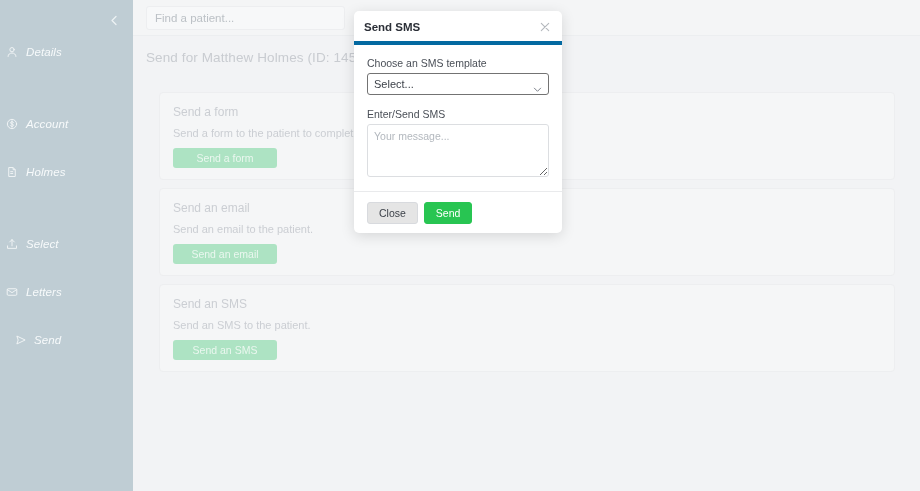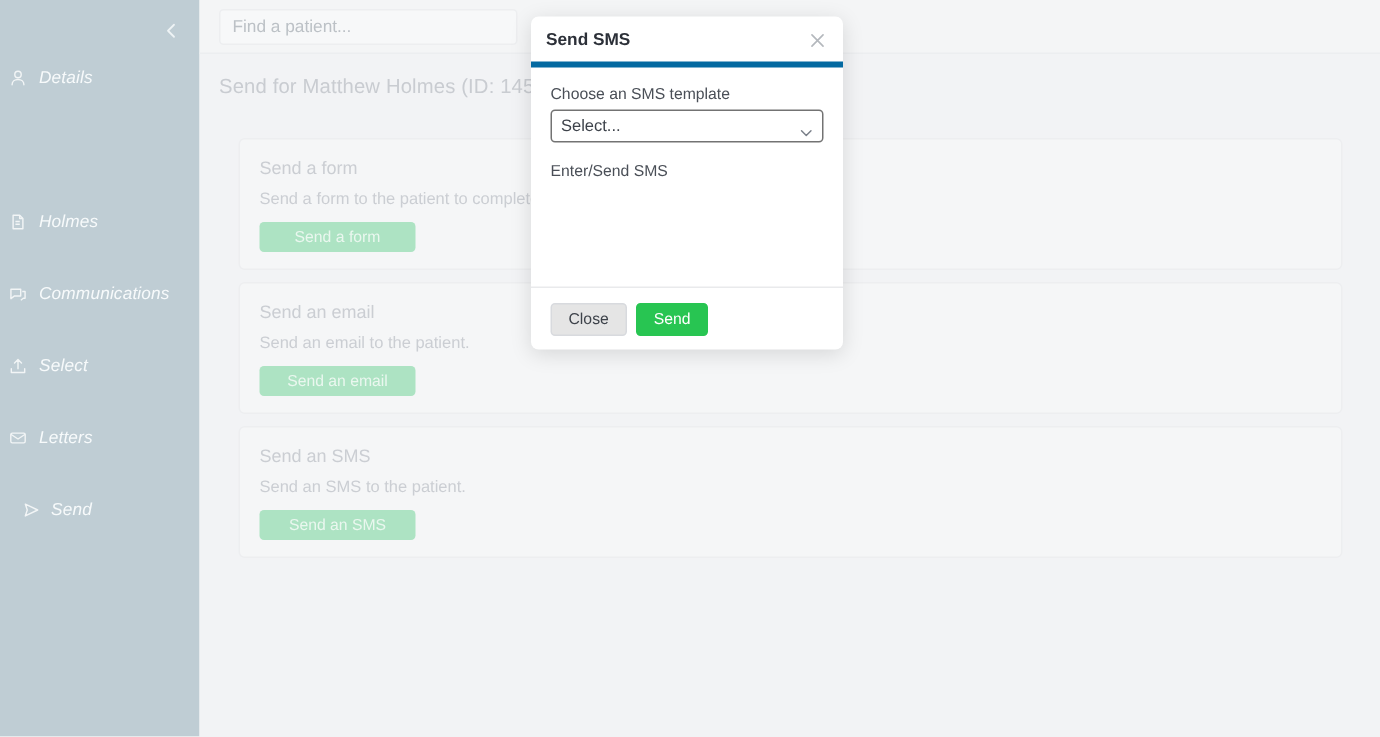--- a/index.html
+++ b/index.html
@@ -233,42 +233,42 @@
             <circle cx="7" cy="4.3" r="2.5"></circle>
               <path d="M2.4 12.2c0-2.5 2.1-4 4.6-4s4.6 1.5 4.6 4"></path>
           </svg>
         </span>
         <span class="nav-label">Details</span>
       </div>
       <div class="nav-spacer"></div>
 
       <div class="nav-spacer"></div>
 
+      <div class="nav-item">
+        <span class="nav-icon">
+          <svg width="12" height="12" viewBox="0 0 14 14" fill="none" stroke="currentColor" stroke-width="1.1" stroke-linecap="round">
+            <circle cx="7" cy="7" r="5.4"></circle>
+              <path d="M8.7 5.1c-.4-.5-1-.8-1.7-.8-1 0-1.7.5-1.7 1.3 0 1.9 3.5.9 3.5 2.8 0 .9-.8 1.4-1.8 1.4-.8 0-1.4-.3-1.8-.9M7 3.2v7.6"></path>
+          </svg>
+        </span>
+        <span class="nav-label">Account</span>
+      </div>
       <div class="nav-spacer"></div>
 
       <div class="nav-item">
         <span class="nav-icon">
           <svg width="12" height="12" viewBox="0 0 14 14" fill="none" stroke="currentColor" stroke-width="1.1" stroke-linejoin="round">
             <path d="M3.2 1.8h5.1l2.5 2.5v7.9H3.2z"></path>
               <path d="M8.3 1.8v2.5h2.5M5 6.6h3.4M5 8.8h3.4"></path>
           </svg>
         </span>
         <span class="nav-label">Holmes</span>
       </div>
       <div class="nav-spacer"></div>
 
-      <div class="nav-item">
-        <span class="nav-icon">
-          <svg width="12" height="12" viewBox="0 0 14 14" fill="none" stroke="currentColor" stroke-width="1.1" stroke-linejoin="round">
-            <path d="M1.5 3.3h7.6v5.2H4.3L1.5 10.6z"></path>
-              <path d="M10.3 5.1h2.2v5.2h-1.4l-1.9 1.6"></path>
-          </svg>
-        </span>
-        <span class="nav-label">Communications</span>
-      </div>
       <div class="nav-spacer"></div>
 
       <div class="nav-item">
         <span class="nav-icon">
           <svg width="12" height="12" viewBox="0 0 14 14" fill="none" stroke="currentColor" stroke-width="1.1" stroke-linecap="round" stroke-linejoin="round">
             <path d="M7 9.2V1.9M4.3 4.6L7 1.9l2.7 2.7M1.8 9.2v2.9h10.4V9.2"></path>
           </svg>
         </span>
         <span class="nav-label">Select</span>
       </div>
@@ -344,20 +344,21 @@
           <option>Select...</option>
         </select>
         <span id="select-chevron">
           <svg width="9" height="9" viewBox="0 0 10 10" fill="none" stroke="currentColor" stroke-width="1.1" stroke-linecap="round" stroke-linejoin="round">
             <polyline points="1.5,3.5 5,7 8.5,3.5"></polyline>
           </svg>
         </span>
       </div>
 
       <div class="field-label">Enter/Send SMS</div>
+      <textarea id="sms-textarea" placeholder="Your message..." style=""></textarea>
 
     </div>
 
     <div id="modal-footer">
       <button id="close-button">Close</button>
       <button id="send-button">Send</button>
     </div>
 
   </div>
 

